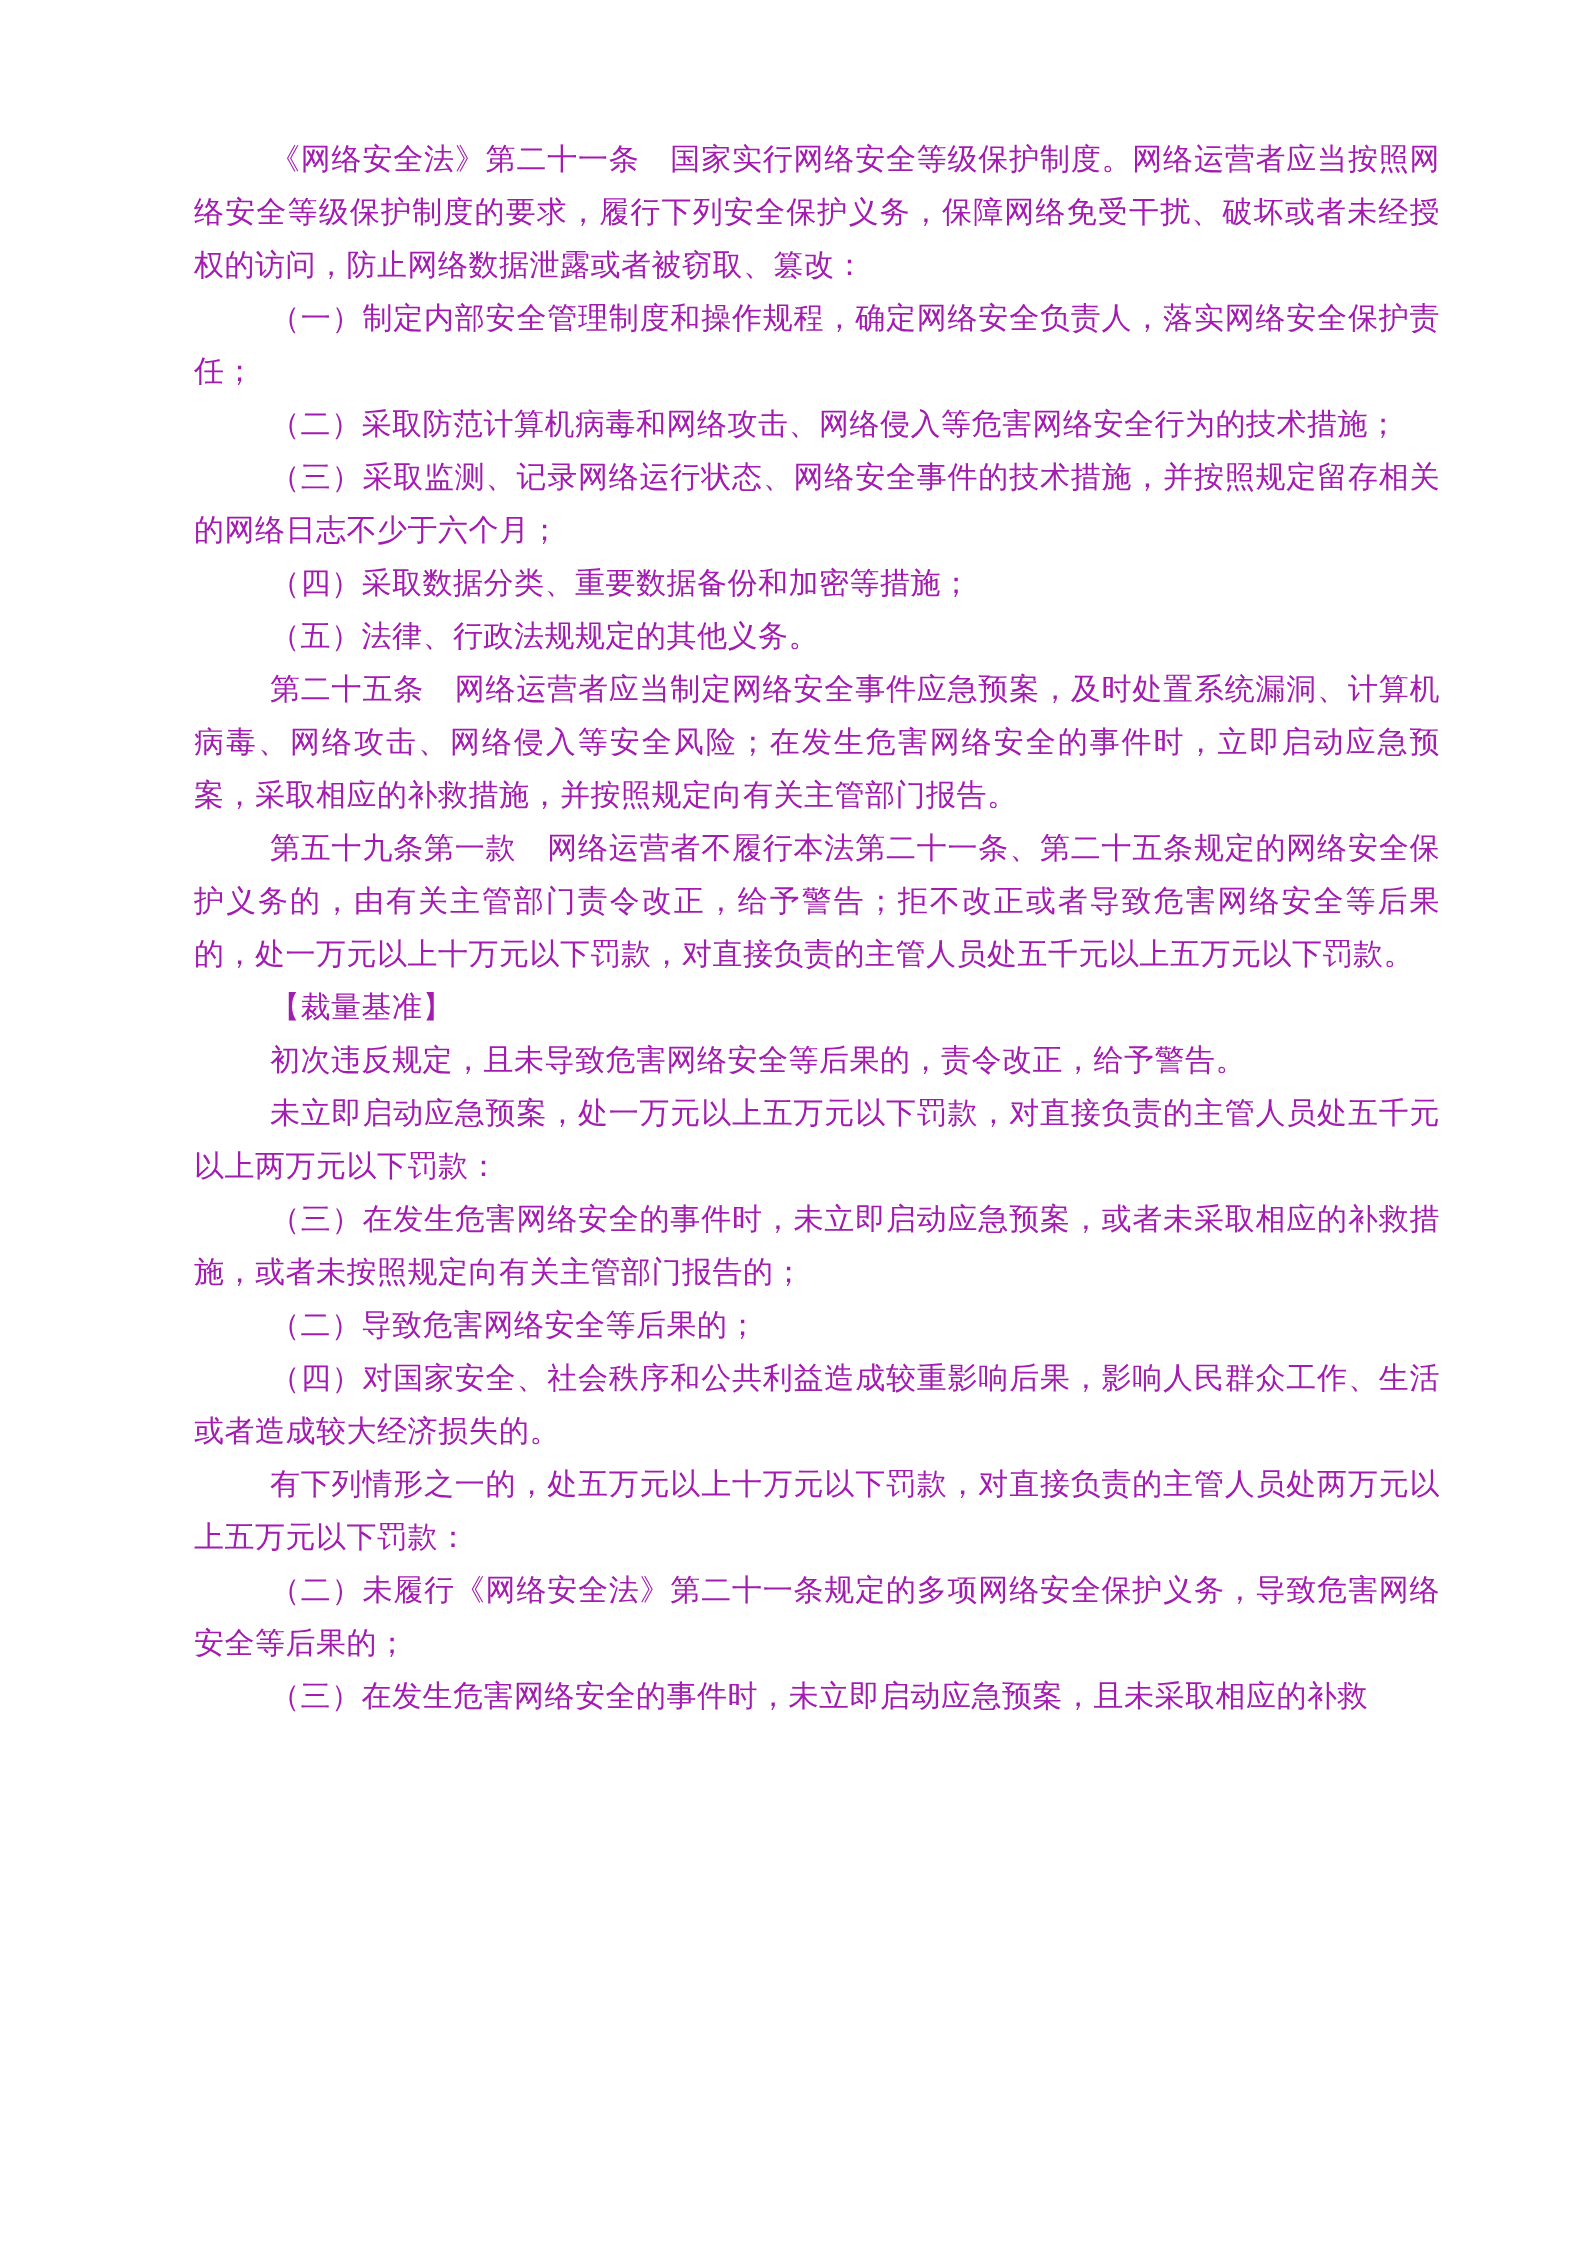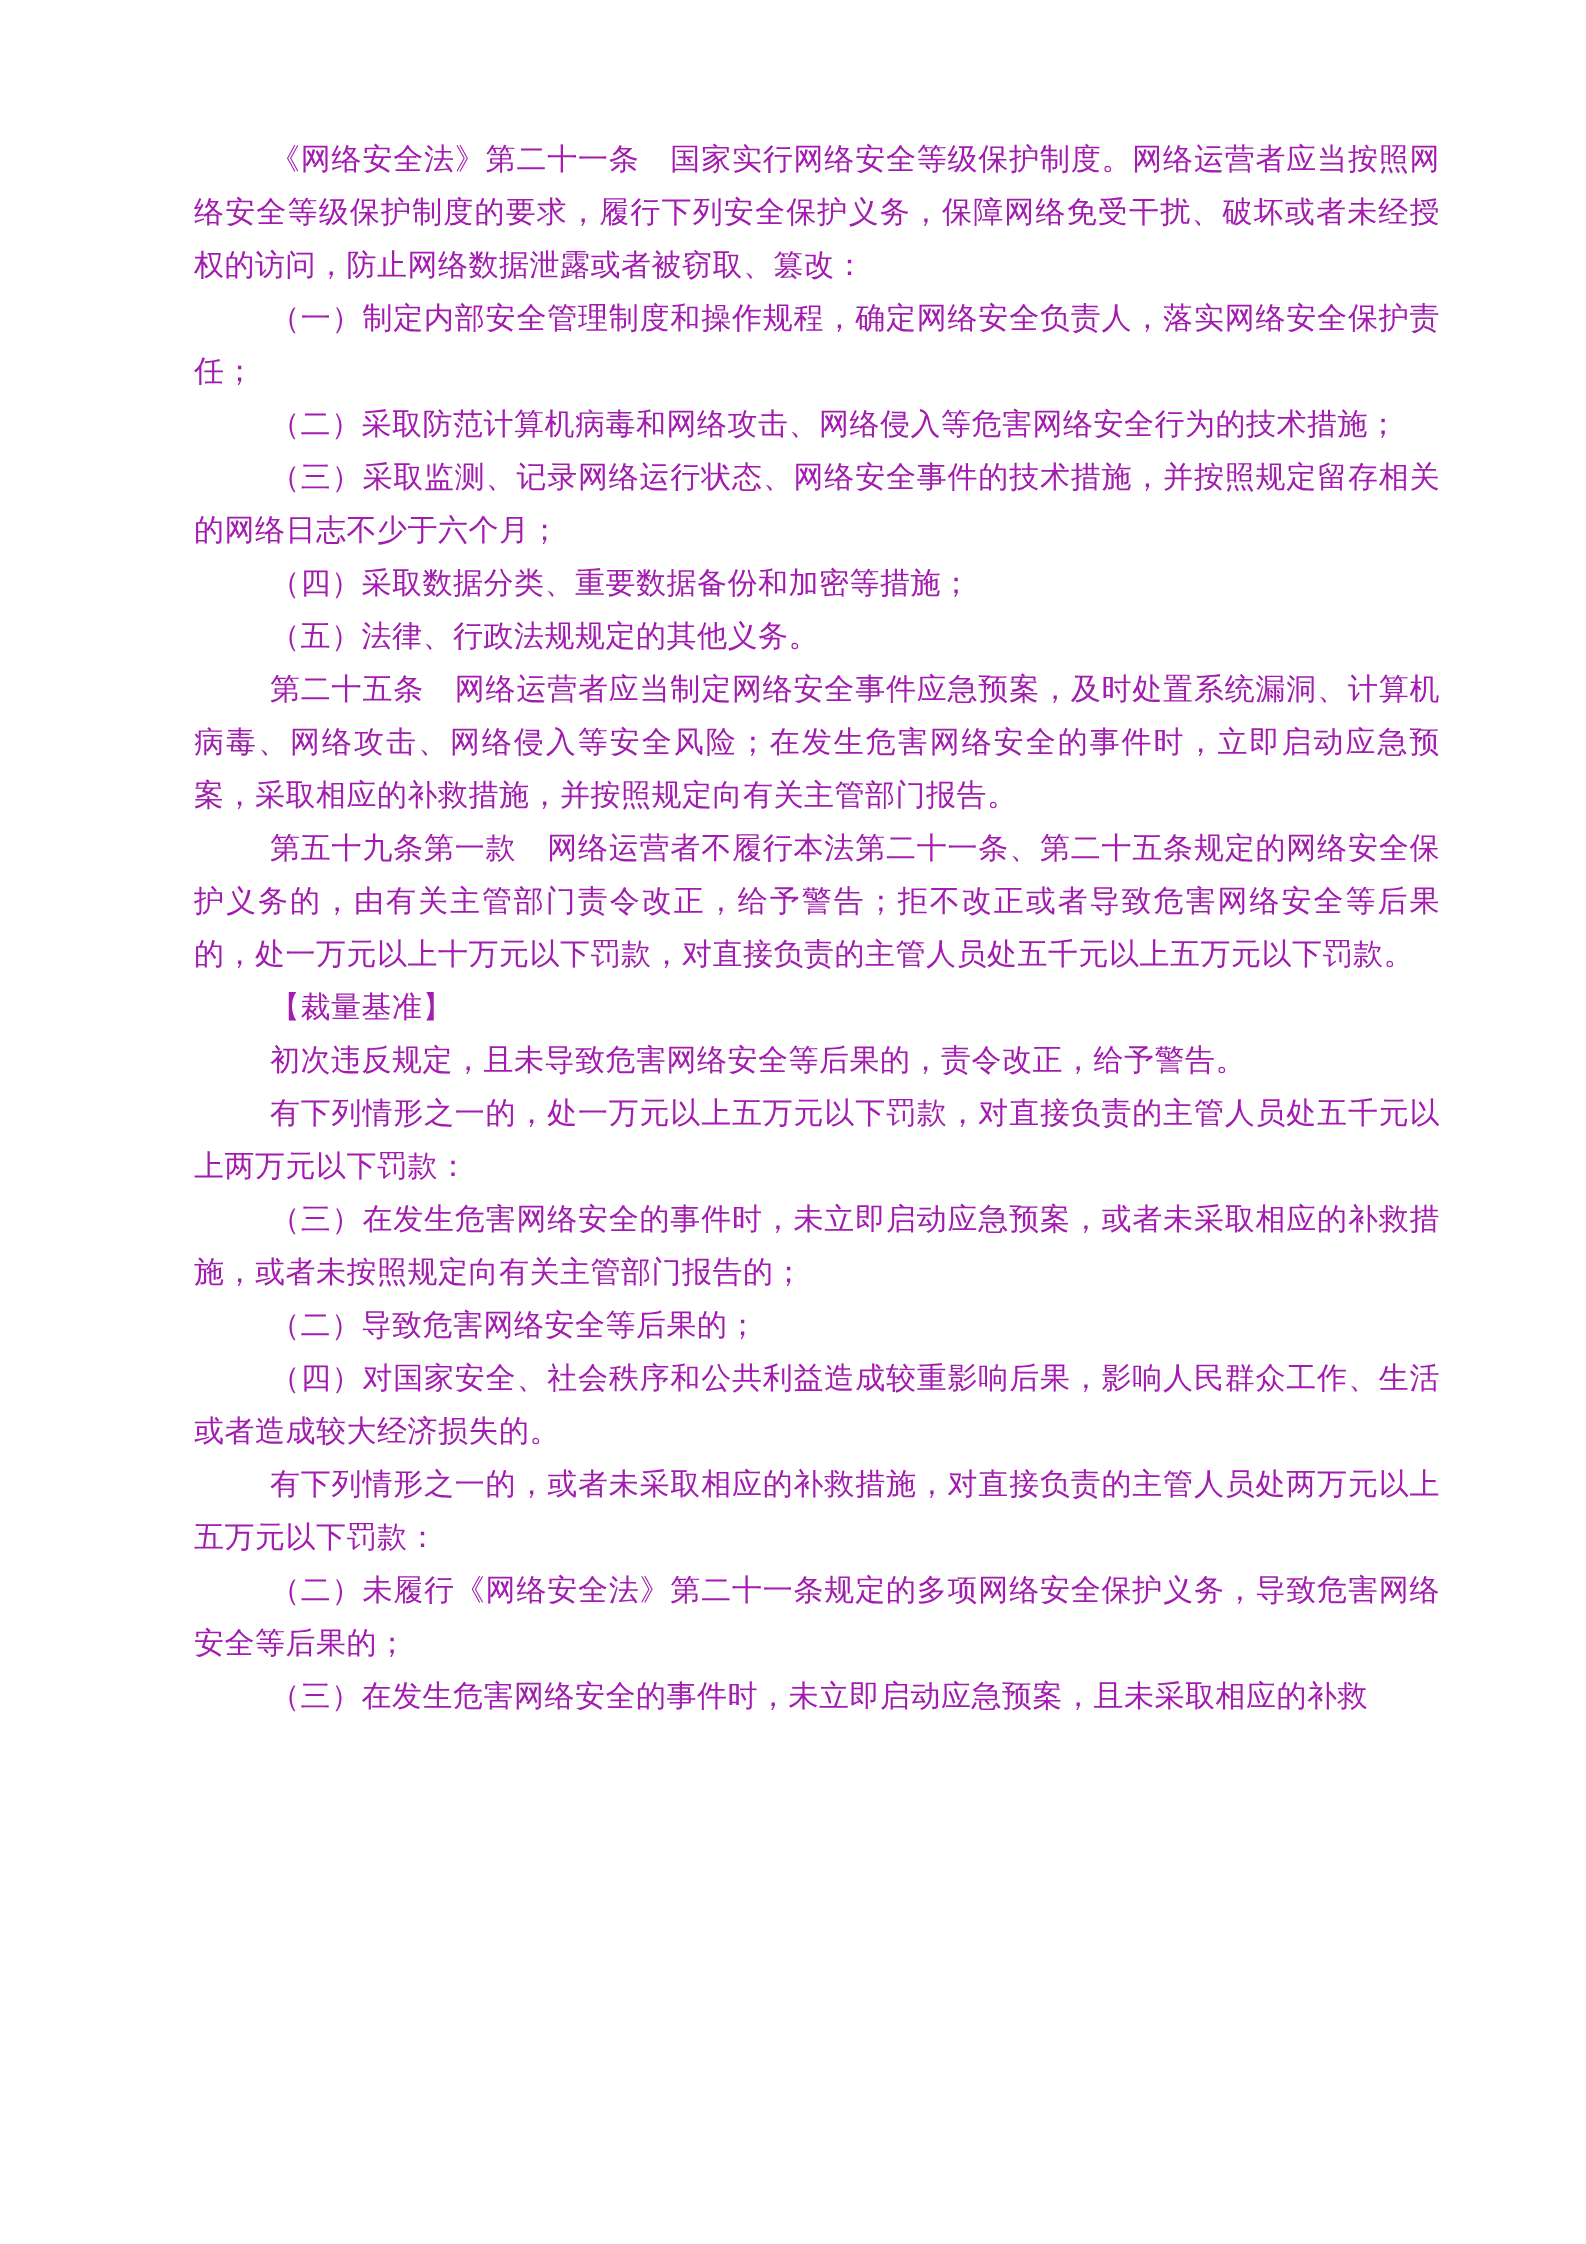--- a/index.html
+++ b/index.html
@@ -44,21 +44,21 @@
       <p class="para">《网络安全法》第二十一条　国家实行网络安全等级保护制度。网络运营者应当按照网络安全等级保护制度的要求，履行下列安全保护义务，保障网络免受干扰、破坏或者未经授权的访问，防止网络数据泄露或者被窃取、篡改：</p>
       <p class="para">（一）制定内部安全管理制度和操作规程，确定网络安全负责人，落实网络安全保护责任；</p>
       <p class="para">（二）采取防范计算机病毒和网络攻击、网络侵入等危害网络安全行为的技术措施；</p>
       <p class="para">（三）采取监测、记录网络运行状态、网络安全事件的技术措施，并按照规定留存相关的网络日志不少于六个月；</p>
       <p class="para">（四）采取数据分类、重要数据备份和加密等措施；</p>
       <p class="para">（五）法律、行政法规规定的其他义务。</p>
       <p class="para">第二十五条　网络运营者应当制定网络安全事件应急预案，及时处置系统漏洞、计算机病毒、网络攻击、网络侵入等安全风险；在发生危害网络安全的事件时，立即启动应急预案，采取相应的补救措施，并按照规定向有关主管部门报告。</p>
       <p class="para">第五十九条第一款　网络运营者不履行本法第二十一条、第二十五条规定的网络安全保护义务的，由有关主管部门责令改正，给予警告；拒不改正或者导致危害网络安全等后果的，处一万元以上十万元以下罚款，对直接负责的主管人员处五千元以上五万元以下罚款。</p>
       <p class="para">【裁量基准】</p>
       <p class="para">初次违反规定，且未导致危害网络安全等后果的，责令改正，给予警告。</p>
-      <p class="para">有下列情形之一的，处一万元以上五万元以下罚款，对直接负责的主管人员处五千元以上两万元以下罚款：</p>
+      <p class="para">未立即启动应急预案，处一万元以上五万元以下罚款，对直接负责的主管人员处五千元以上两万元以下罚款：</p>
       <p class="para">（三）在发生危害网络安全的事件时，未立即启动应急预案，或者未采取相应的补救措施，或者未按照规定向有关主管部门报告的；</p>
       <p class="para">（二）导致危害网络安全等后果的；</p>
       <p class="para">（四）对国家安全、社会秩序和公共利益造成较重影响后果，影响人民群众工作、生活或者造成较大经济损失的。</p>
-      <p class="para">有下列情形之一的，或者未采取相应的补救措施，对直接负责的主管人员处两万元以上五万元以下罚款：</p>
+      <p class="para">有下列情形之一的，处五万元以上十万元以下罚款，对直接负责的主管人员处两万元以上五万元以下罚款：</p>
       <p class="para">（二）未履行《网络安全法》第二十一条规定的多项网络安全保护义务，导致危害网络安全等后果的；</p>
       <p class="para">（三）在发生危害网络安全的事件时，未立即启动应急预案，且未采取相应的补救</p>
     </div>
 </div>
 
 </body></html>

